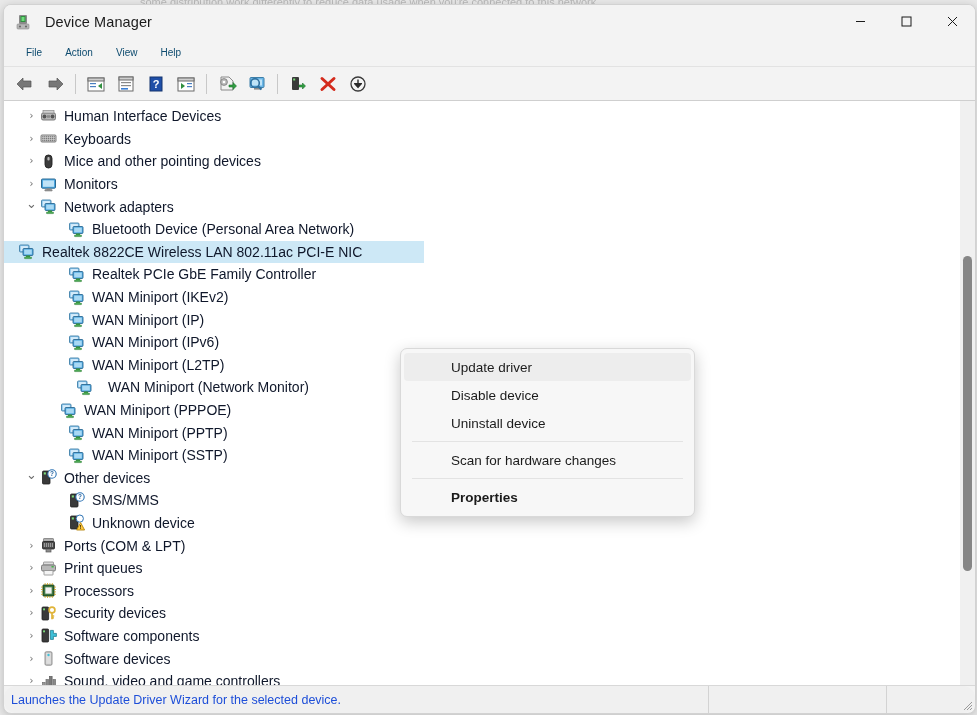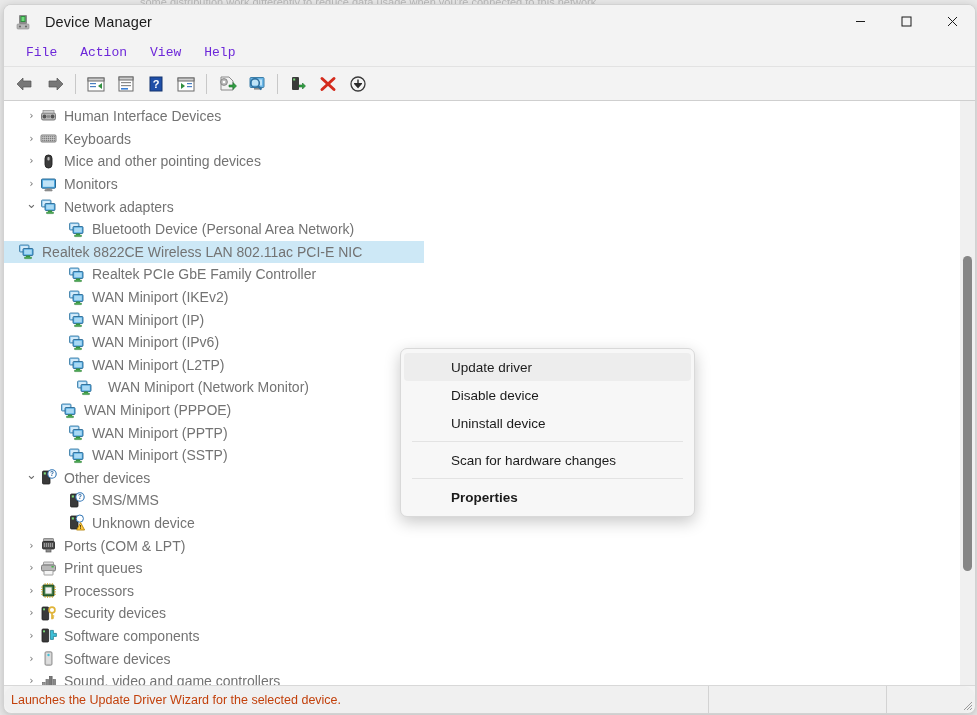--- a/index.html
+++ b/index.html
@@ -37,47 +37,47 @@
     width:46px;height:33px;display:flex;align-items:center;justify-content:center;
     font-size:12px;color:#1b1b1b;
   }
   #wctl{position:absolute;right:0;top:0;display:flex;}
   
   #menubar{
     height:27px;min-height:27px;display:flex;align-items:center;
     padding-left:12px;background:#f3f3f3;border-bottom:1px solid #e2e2e2;
   }
   .menu-item{
-    font-size:13px;color:#6d28d9;padding:3px 10px;border-radius:3px;margin-right:3px;font-family:Liberation Mono, monospace;
+    font-size:10px;color:#0c4a6e;padding:3px 10px;border-radius:3px;margin-right:3px;
   }
   
   #toolbar{
     height:33px;min-height:33px;display:flex;align-items:center;
     padding-left:6px;background:#f3f3f3;border-bottom:1px solid #cfcfcf;
   }
   .tbtn{width:30px;height:27px;display:flex;align-items:center;justify-content:center;border-radius:3px;}
   .tsep{width:1px;height:20px;background:#c8c8c8;margin:0 5px;}
   
   #pane{flex:1;position:relative;background:#fff;border-bottom:1px solid #d8d8d8;overflow:hidden;}
   #tree{position:absolute;left:0;top:0;right:0;bottom:0;padding-top:4px;}
   .row{height:22.6px;display:flex;align-items:center;position:relative;white-space:nowrap;}
   .row.sel{background:#cde8f6;}
   .chev{
     width:11px;font-size:10px;color:#6b6b6b;text-align:center;flex:none;
     font-family:"DejaVu Sans",sans-serif;line-height:1;
   }
-  .tlabel{font-size:14px;color:#737373;margin-left:7px;}
+  .tlabel{font-size:14px;color:#0f172a;margin-left:7px;}
   .ico{width:17px;height:17px;flex:none;position:relative;margin-left:3px;}
   
   #vscroll{position:absolute;right:0;top:0;width:15px;bottom:0;background:#f0f0f0;}
   #vthumb{position:absolute;left:3px;width:9px;border-radius:5px;background:#868686;}
   
   #statusbar{
     height:27px;min-height:27px;display:flex;align-items:center;
-    background:#f0f0f0;font-size:12.5px;color:#c2410c;border-radius:12px;
+    background:#f0f0f0;font-size:12.5px;color:#1d4ed8;border-radius:12px;
   }
   #sb-main{flex:0 0 697px;padding-left:7px;border-right:1px solid #d3d3d3;
            height:100%;display:flex;align-items:center;overflow:hidden;}
   #sb-p2{flex:0 0 177px;border-right:1px solid #d3d3d3;height:100%;}
   #sb-p3{flex:1;height:100%;position:relative;}
   #grip{position:absolute;right:2px;bottom:2px;width:10px;height:10px;}
   
   #ctxmenu{
     position:absolute;left:396px;top:247px;width:293px;
     background:#f7f7f7;border:1px solid #d9d9d9;border-radius:7px;

